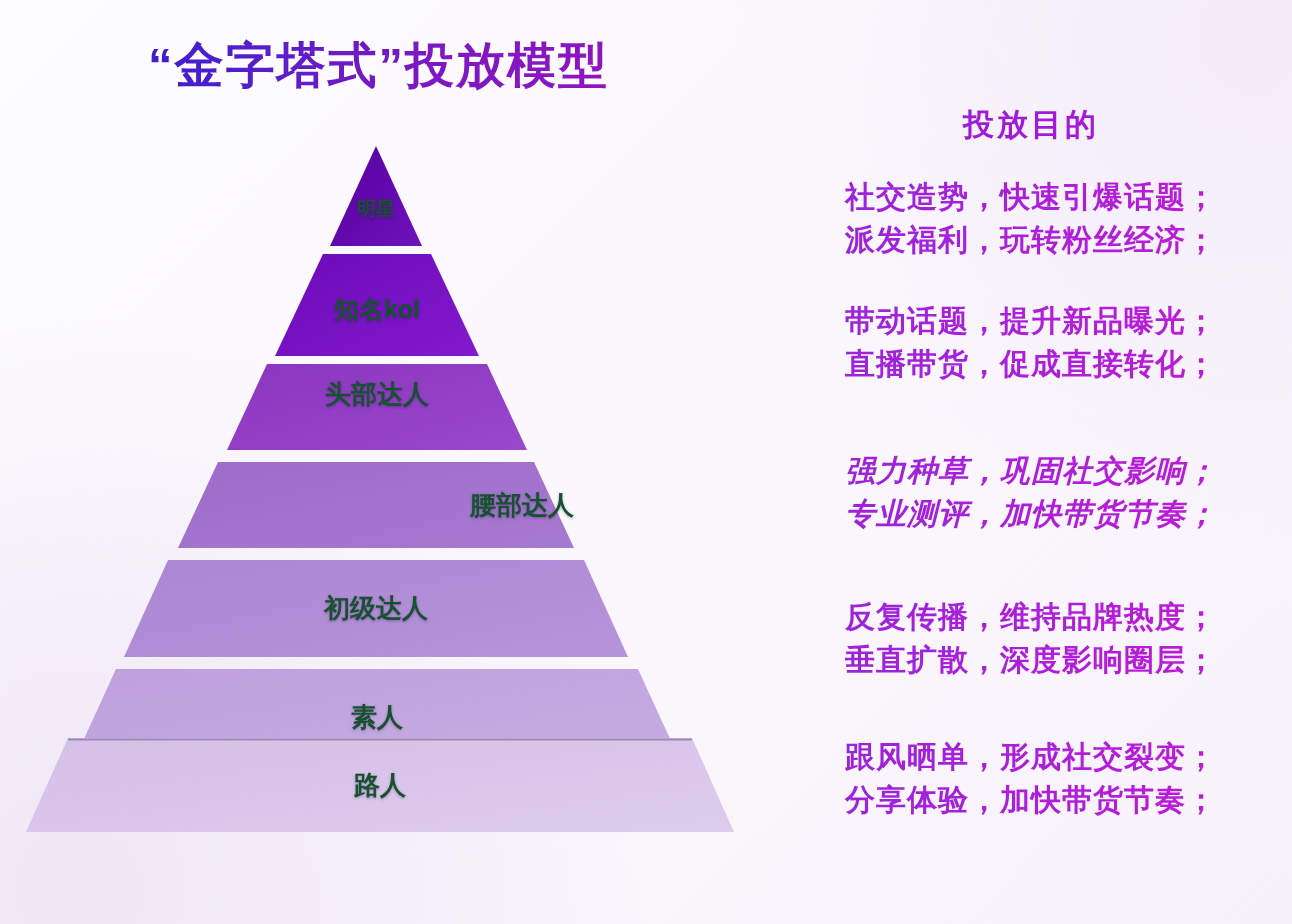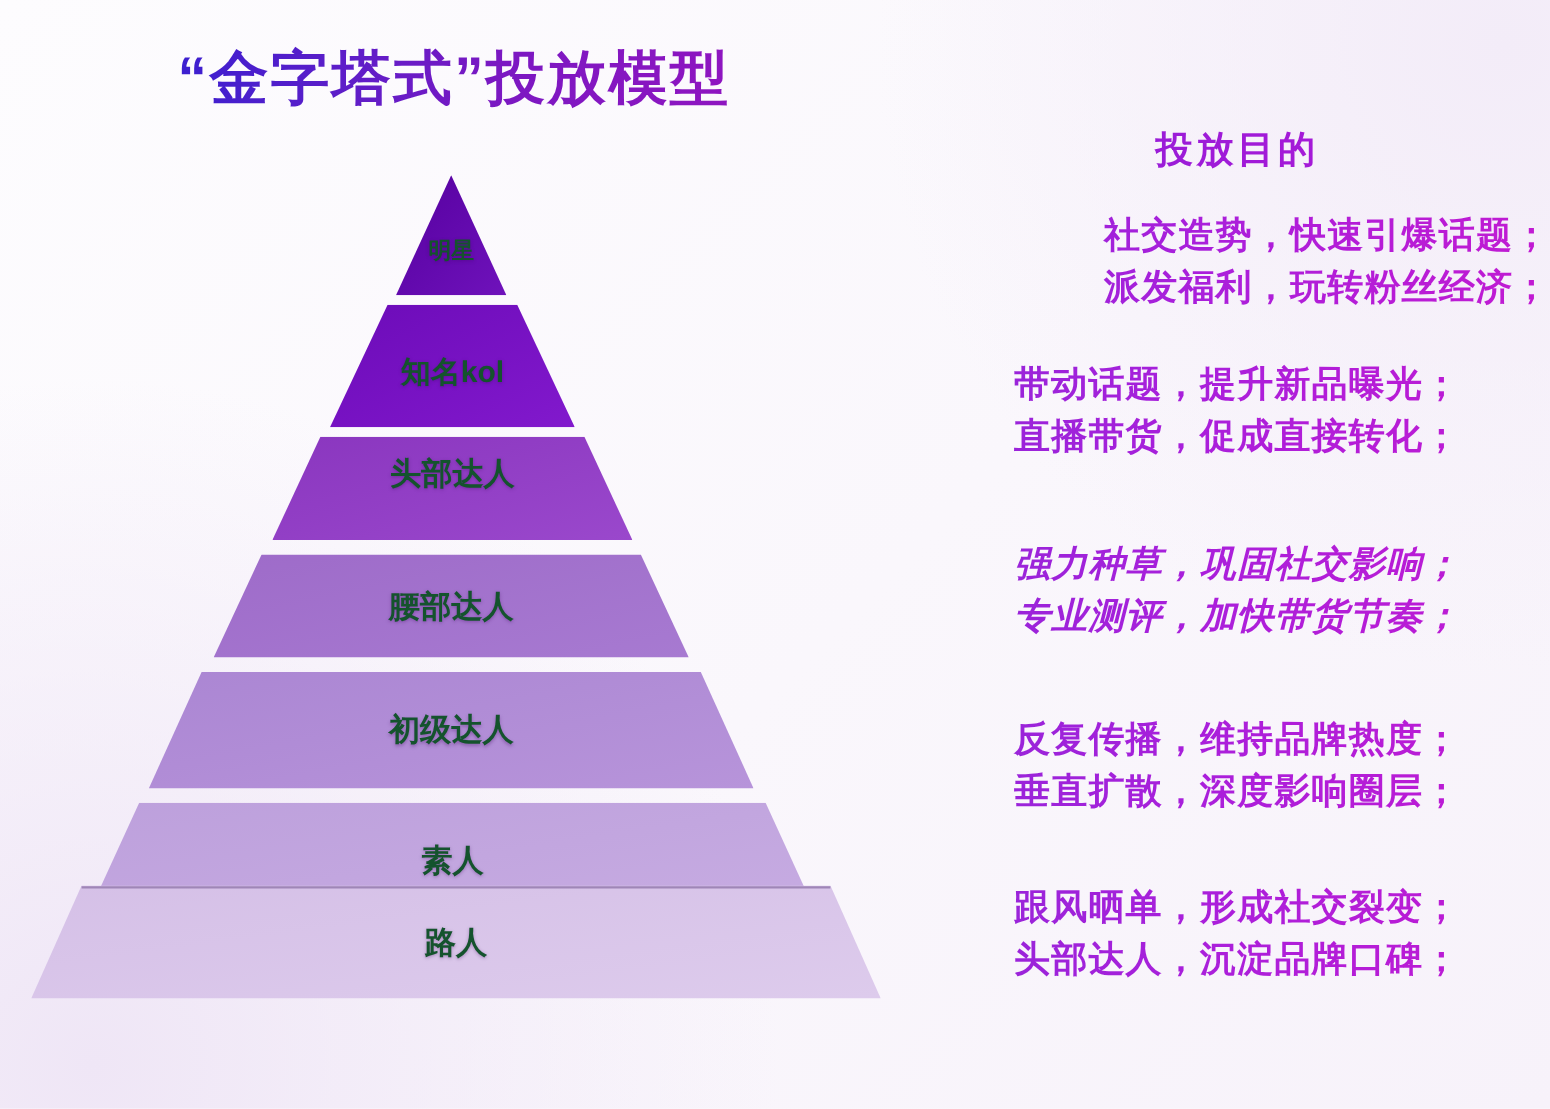--- a/index.html
+++ b/index.html
@@ -99,21 +99,21 @@
           <linearGradient id="g3" x1="0" y1="0" x2="1" y2="1">
         <stop offset="0%" stop-color="#8a36bf"></stop>
             <stop offset="100%" stop-color="#9a48cc"></stop>
       </linearGradient>
         </defs>
       <polygon points="40,0 260,0 300,86 0,86" fill="url(#g3)"></polygon>
     </svg>
     <span class="tier-label" style="font-size:26px;">头部达人</span>
   </div>
 
-  <div class="tier" style="left:178px;top:462px;width:396px;height:86px;">
+  <div class="tier" style="left:178px;top:462px;width:396px;height:86px;justify-content:flex-end;">
     <svg width="396" height="86" viewBox="0 0 396 86" style="position:absolute;left:0;top:0;">
       <defs>
           <linearGradient id="g4" x1="0" y1="0" x2="1" y2="1">
         <stop offset="0%" stop-color="#9e6bc9"></stop>
             <stop offset="100%" stop-color="#a77ad1"></stop>
       </linearGradient>
         </defs>
       <polygon points="40,0 356,0 396,86 0,86" fill="url(#g4)"></polygon>
     </svg>
     <span class="tier-label" style="font-size:26px;">腰部达人</span>
@@ -156,21 +156,21 @@
       <polygon points="42,0 666,0 708,94 0,94" fill="url(#g7)"></polygon>
       <line x1="42" y1="1.5" x2="666" y2="1.5" stroke="#9f86b7" stroke-width="2"></line>
     </svg>
     <span class="tier-label" style="font-size:26px;">路人</span>
   </div>
 </div>
 
 <div class="purpose-col">
   <div class="purpose-title">投放目的</div>
 
-  <div class="purpose-block" style="top:176px;text-align:right;">
+  <div class="purpose-block" style="top:176px;">
     <span class="line">社交造势，快速引爆话题；</span>
     <span class="line">派发福利，玩转粉丝经济；</span>
   </div>
 
   <div class="purpose-block" style="top:300px;">
     <span class="line">带动话题，提升新品曝光；</span>
     <span class="line">直播带货，促成直接转化；</span>
   </div>
 
   <div class="purpose-block" style="top:450px;font-style:italic;">
@@ -178,15 +178,15 @@
     <span class="line">专业测评，加快带货节奏；</span>
   </div>
 
   <div class="purpose-block" style="top:596px;">
     <span class="line">反复传播，维持品牌热度；</span>
     <span class="line">垂直扩散，深度影响圈层；</span>
   </div>
 
   <div class="purpose-block" style="top:736px;">
     <span class="line">跟风晒单，形成社交裂变；</span>
-    <span class="line">头部达人，沉淀品牌口碑；</span>
+    <span class="line">分享体验，加快带货节奏；</span>
   </div>
 </div>
 
 </body></html>

